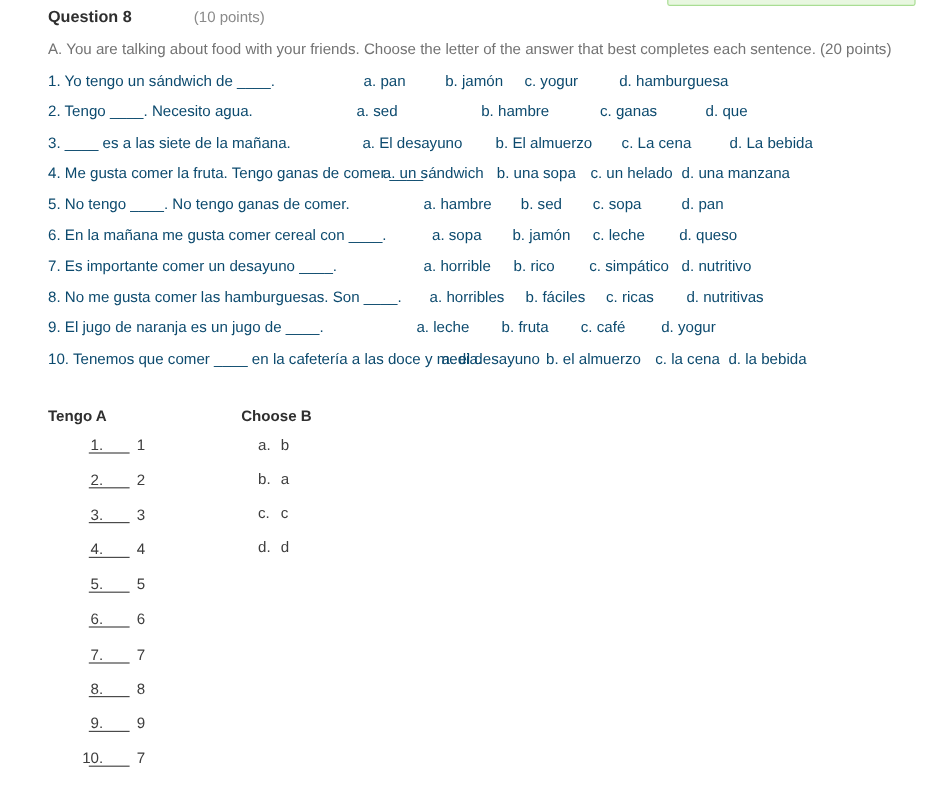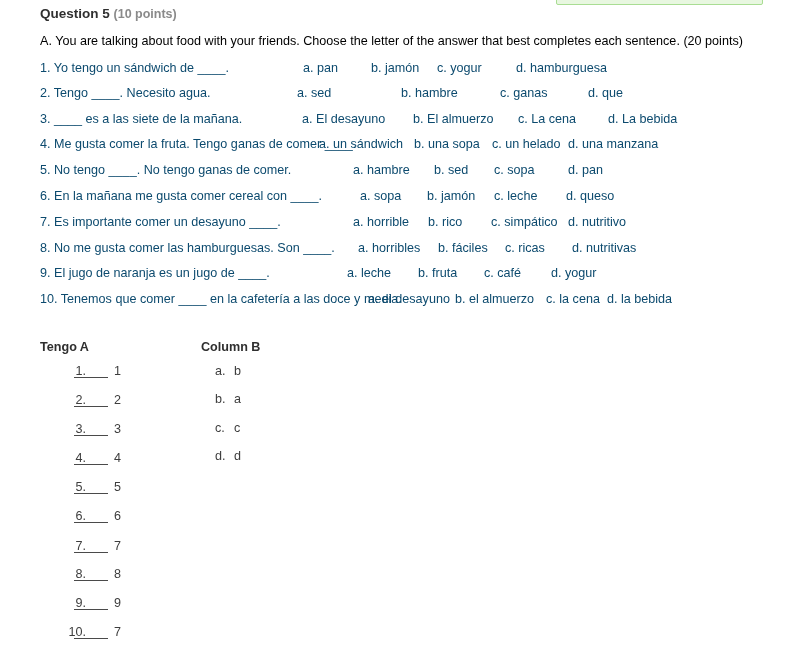--- a/index.html
+++ b/index.html
@@ -48,30 +48,31 @@
     white-space: nowrap;
   }
   .q-header .q-title {
     font-weight: bold;
     color: #2f2f2f;
     font-size: 13.5px;
   }
   .q-header .q-points {
     color: #8a8a8a;
     font-size: 12.5px;
-    font-weight: bold;
+    font-weight: normal;
+    margin-left: 48px;
   }
 
   .instructions {
     position: absolute;
     left: 40px;
     top: 33px;
     font-size: 12.6px;
     line-height: 16px;
-    color: #000000;
+    color: #737373;
     white-space: nowrap;
   }
 
   
   .qrow {
     position: absolute;
     left: 40px;
     width: 740px;
     font-size: 12.6px;
     line-height: 16px;
@@ -154,41 +155,41 @@
   }
 </style>
 </head>
 <body>
 
 <div class="green-banner"></div>
 
 <div class="page">
 
   <div class="q-header">
-    <span class="q-title">Question 5</span>
+    <span class="q-title">Question 8</span>
     <span class="q-points">(10 points)</span>
   </div>
 
   <div class="instructions">A. You are talking about food with your friends. Choose the letter of the answer that best completes each sentence. (20 points)</div>
 
   <div id="question-list">
       <div class="qrow" style="top: 60px;"><span class="stem">1. Yo tengo un sándwich de ____.</span><span class="opt" style="position: absolute; left: 263px; top: 0px;">a. pan</span><span class="opt" style="position: absolute; left: 331px; top: 0px;">b. jamón</span><span class="opt" style="position: absolute; left: 397px; top: 0px;">c. yogur</span><span class="opt" style="position: absolute; left: 476px; top: 0px;">d. hamburguesa</span></div>
       <div class="qrow" style="top: 85px;"><span class="stem">2. Tengo ____. Necesito agua.</span><span class="opt" style="position: absolute; left: 257px; top: 0px;">a. sed</span><span class="opt" style="position: absolute; left: 361px; top: 0px;">b. hambre</span><span class="opt" style="position: absolute; left: 460px; top: 0px;">c. ganas</span><span class="opt" style="position: absolute; left: 548px; top: 0px;">d. que</span></div>
       <div class="qrow" style="top: 111px;"><span class="stem">3. ____ es a las siete de la mañana.</span><span class="opt" style="position: absolute; left: 262px; top: 0px;">a. El desayuno</span><span class="opt" style="position: absolute; left: 373px; top: 0px;">b. El almuerzo</span><span class="opt" style="position: absolute; left: 478px; top: 0px;">c. La cena</span><span class="opt" style="position: absolute; left: 568px; top: 0px;">d. La bebida</span></div>
       <div class="qrow" style="top: 136px;"><span class="stem">4. Me gusta comer la fruta. Tengo ganas de comer ____.</span><span class="opt" style="position: absolute; left: 279px; top: 0px;">a. un sándwich</span><span class="opt" style="position: absolute; left: 374px; top: 0px;">b. una sopa</span><span class="opt" style="position: absolute; left: 452px; top: 0px;">c. un helado</span><span class="opt" style="position: absolute; left: 528px; top: 0px;">d. una manzana</span></div>
       <div class="qrow" style="top: 162px;"><span class="stem">5. No tengo ____. No tengo ganas de comer.</span><span class="opt" style="position: absolute; left: 313px; top: 0px;">a. hambre</span><span class="opt" style="position: absolute; left: 394px; top: 0px;">b. sed</span><span class="opt" style="position: absolute; left: 454px; top: 0px;">c. sopa</span><span class="opt" style="position: absolute; left: 528px; top: 0px;">d. pan</span></div>
       <div class="qrow" style="top: 188px;"><span class="stem">6. En la mañana me gusta comer cereal con ____.</span><span class="opt" style="position: absolute; left: 320px; top: 0px;">a. sopa</span><span class="opt" style="position: absolute; left: 387px; top: 0px;">b. jamón</span><span class="opt" style="position: absolute; left: 454px; top: 0px;">c. leche</span><span class="opt" style="position: absolute; left: 526px; top: 0px;">d. queso</span></div>
       <div class="qrow" style="top: 214px;"><span class="stem">7. Es importante comer un desayuno ____.</span><span class="opt" style="position: absolute; left: 313px; top: 0px;">a. horrible</span><span class="opt" style="position: absolute; left: 388px; top: 0px;">b. rico</span><span class="opt" style="position: absolute; left: 451px; top: 0px;">c. simpático</span><span class="opt" style="position: absolute; left: 528px; top: 0px;">d. nutritivo</span></div>
       <div class="qrow" style="top: 240px;"><span class="stem">8. No me gusta comer las hamburguesas. Son ____.</span><span class="opt" style="position: absolute; left: 318px; top: 0px;">a. horribles</span><span class="opt" style="position: absolute; left: 398px; top: 0px;">b. fáciles</span><span class="opt" style="position: absolute; left: 465px; top: 0px;">c. ricas</span><span class="opt" style="position: absolute; left: 532px; top: 0px;">d. nutritivas</span></div>
       <div class="qrow" style="top: 265px;"><span class="stem">9. El jugo de naranja es un jugo de ____.</span><span class="opt" style="position: absolute; left: 307px; top: 0px;">a. leche</span><span class="opt" style="position: absolute; left: 378px; top: 0px;">b. fruta</span><span class="opt" style="position: absolute; left: 444px; top: 0px;">c. café</span><span class="opt" style="position: absolute; left: 511px; top: 0px;">d. yogur</span></div>
       <div class="qrow" style="top: 291px;"><span class="stem">10. Tenemos que comer ____ en la cafetería a las doce y media.</span><span class="opt" style="position: absolute; left: 328px; top: 0px;">a. el desayuno</span><span class="opt" style="position: absolute; left: 415px; top: 0px;">b.  el almuerzo</span><span class="opt" style="position: absolute; left: 506px; top: 0px;">c. la cena</span><span class="opt" style="position: absolute; left: 567px; top: 0px;">d. la bebida</span></div>
     </div>
 
   <div class="col-heading" id="colA-heading">Tengo A</div>
-  <div class="col-heading" id="colB-heading">Column B</div>
+  <div class="col-heading" id="colB-heading">Choose B</div>
 
   <div id="column-a">
       <div class="match-row" style="top: 363px;">
         <span class="num">1.</span>
         <span class="blank"></span>
         <span class="ans">1</span>
       </div>
       <div class="match-row" style="top: 392px;">
         <span class="num">2.</span>
         <span class="blank"></span>

